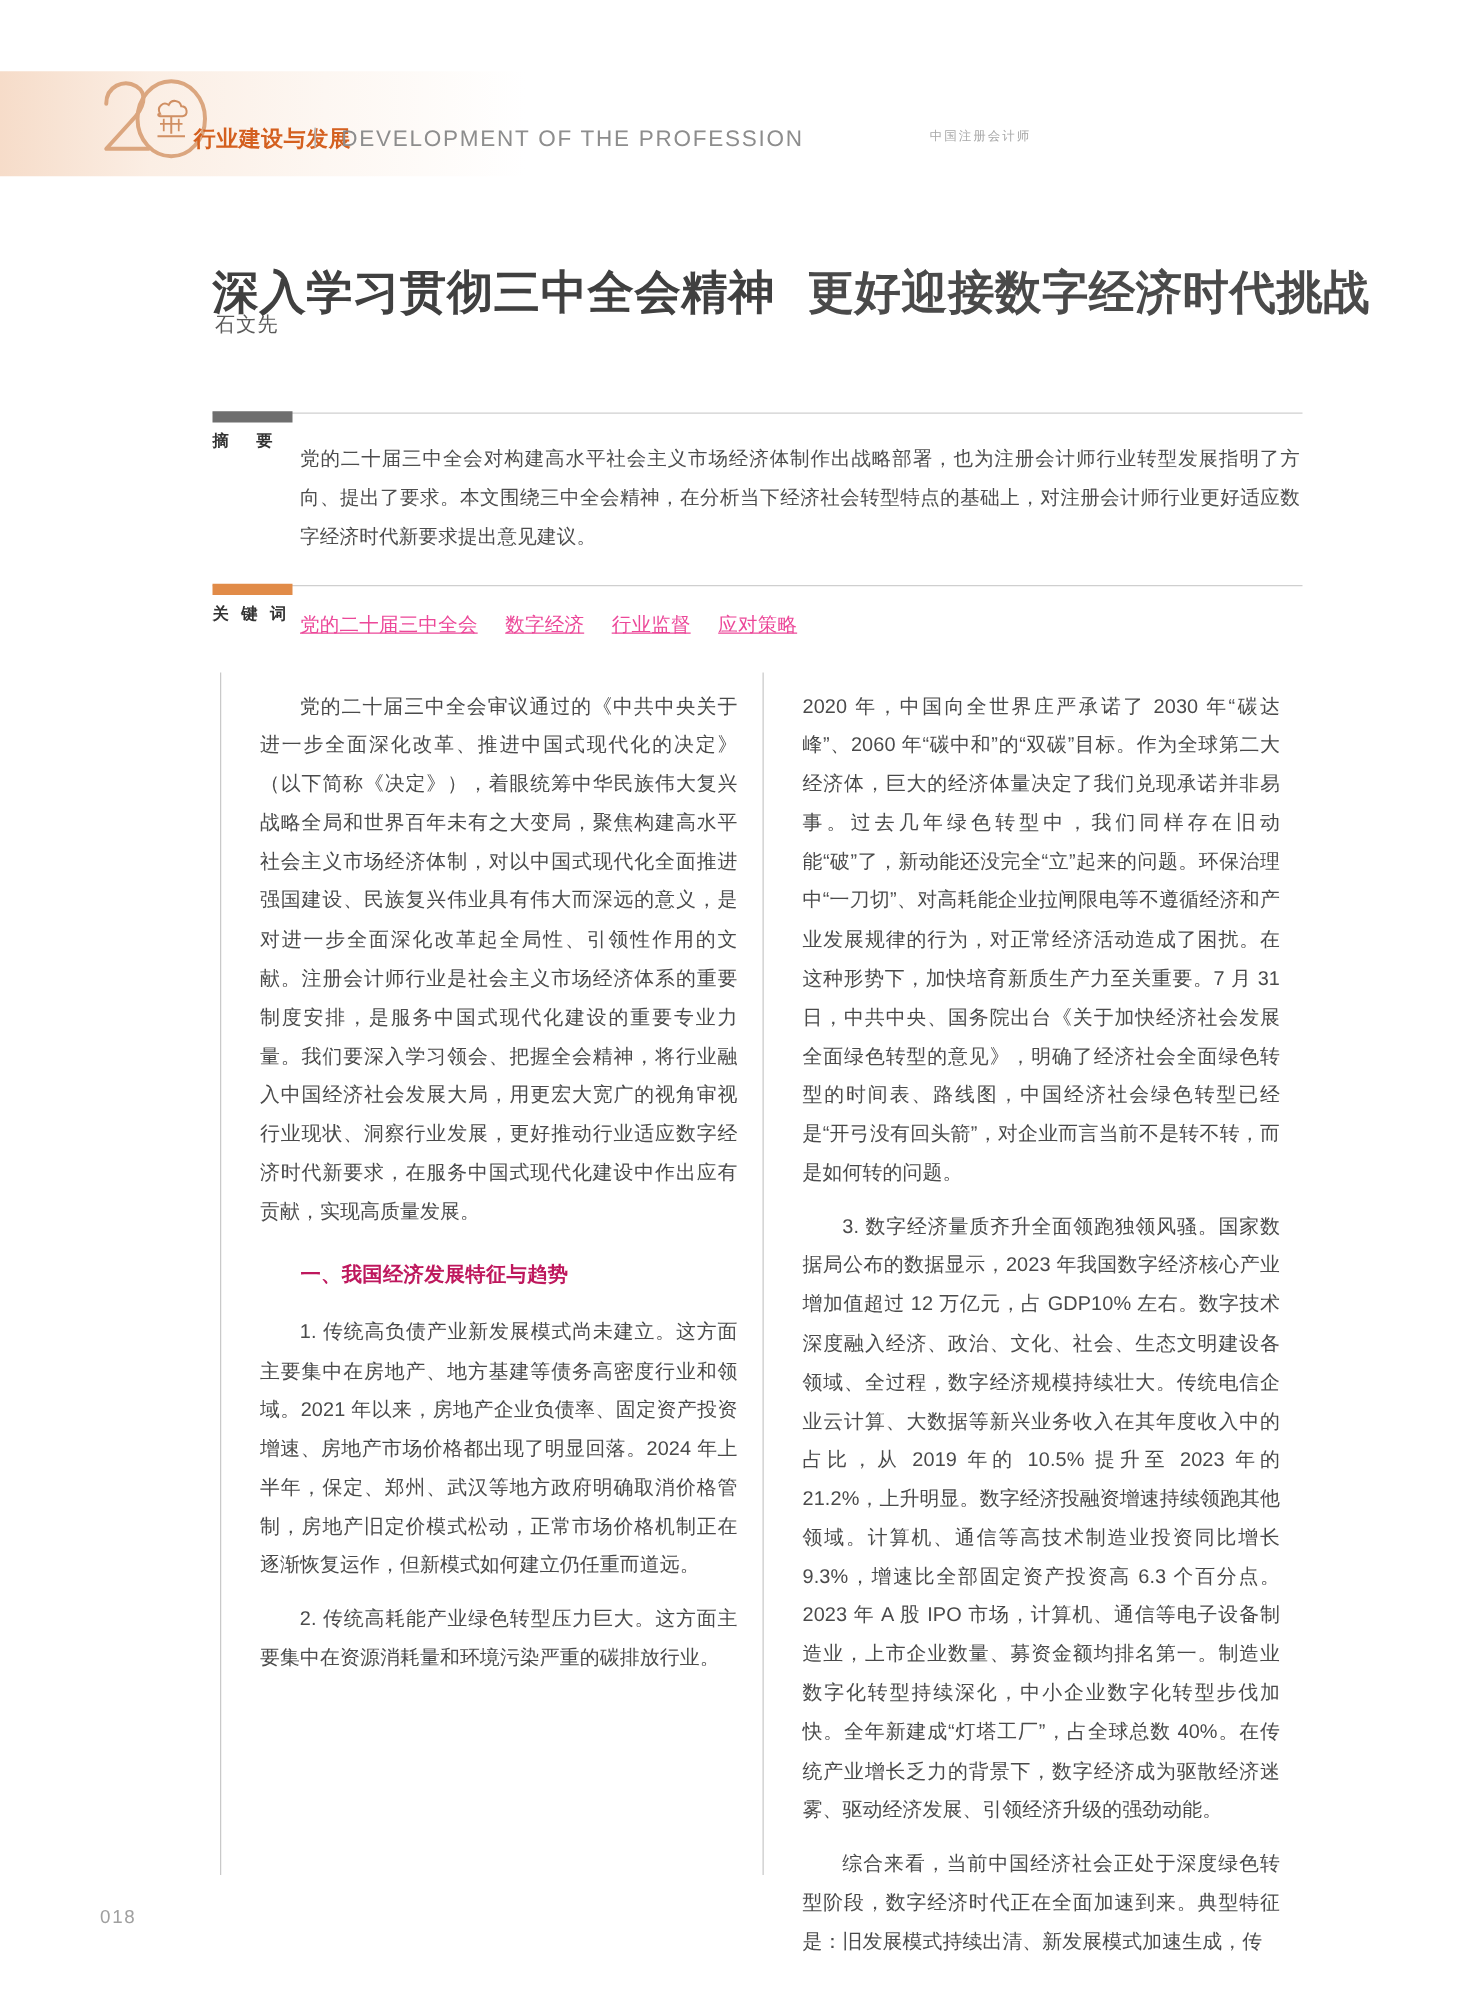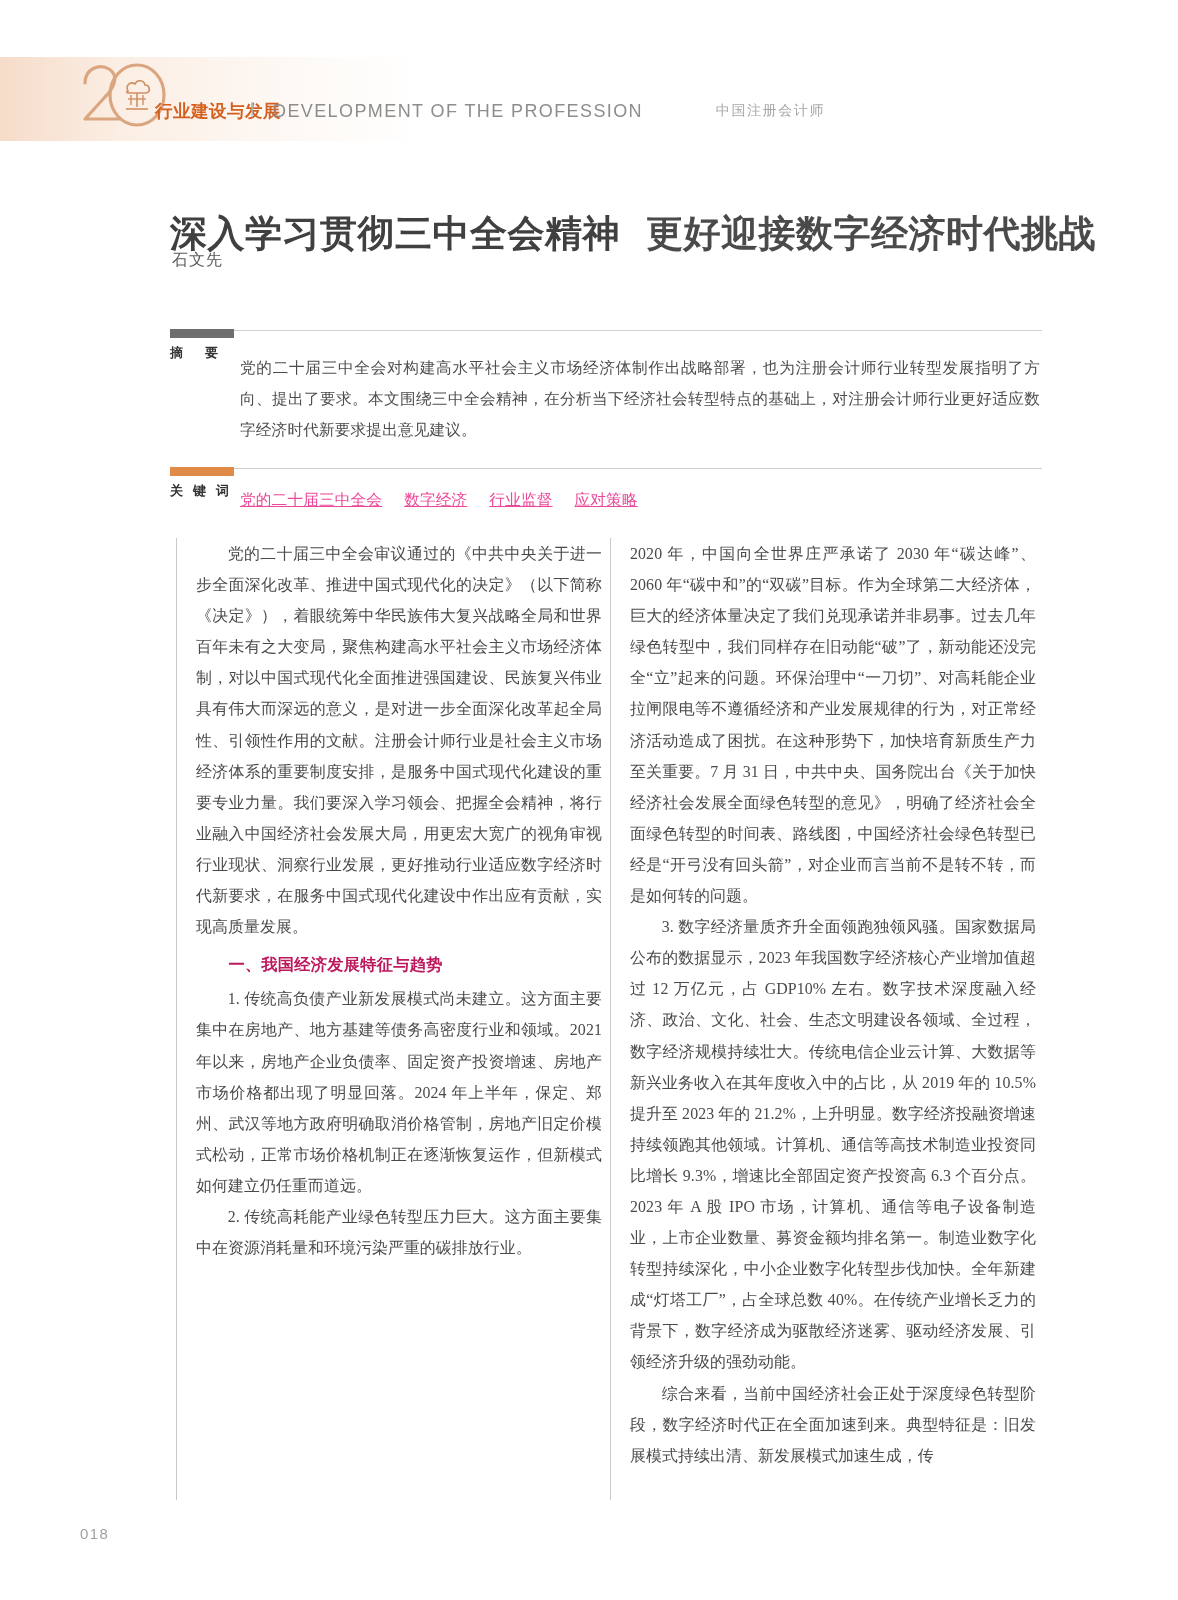--- a/index.html
+++ b/index.html
@@ -63,21 +63,21 @@
     top: 44px;
     font-size: 18px;
     color: #8d8d8d;
     letter-spacing: 1.4px;
     white-space: nowrap;
   }
   .header-right {
     position: absolute;
     right: 72px;
     top: 45px;
-    font-size: 14px;
+    font-size: 10px;
     color: #a8a8a8;
     letter-spacing: 1.6px;
     white-space: nowrap;
   }
 
   
   .article-title {
     position: absolute;
     left: 170px;
     top: 186px;
@@ -173,23 +173,22 @@
     line-height: 31.1px;
     color: #4a4a4a;
     text-align: justify;
     text-justify: inter-ideograph;
     letter-spacing: 0.1px;
   }
   #col-left  { left: 196px; }
   #col-right { left: 630px; }
 
   .column p {
-    margin: 0;
+    margin: 12px;
     text-indent: 2em;
-    font-family: Liberation Serif, serif;
   }
   .column p.noindent { text-indent: 0; }
 
   .section-head {
     margin: 0;
     text-indent: 0;
     color: #be185d;
     font-weight: bold;
     font-size: 16.2px;
     line-height: 31.1px;

